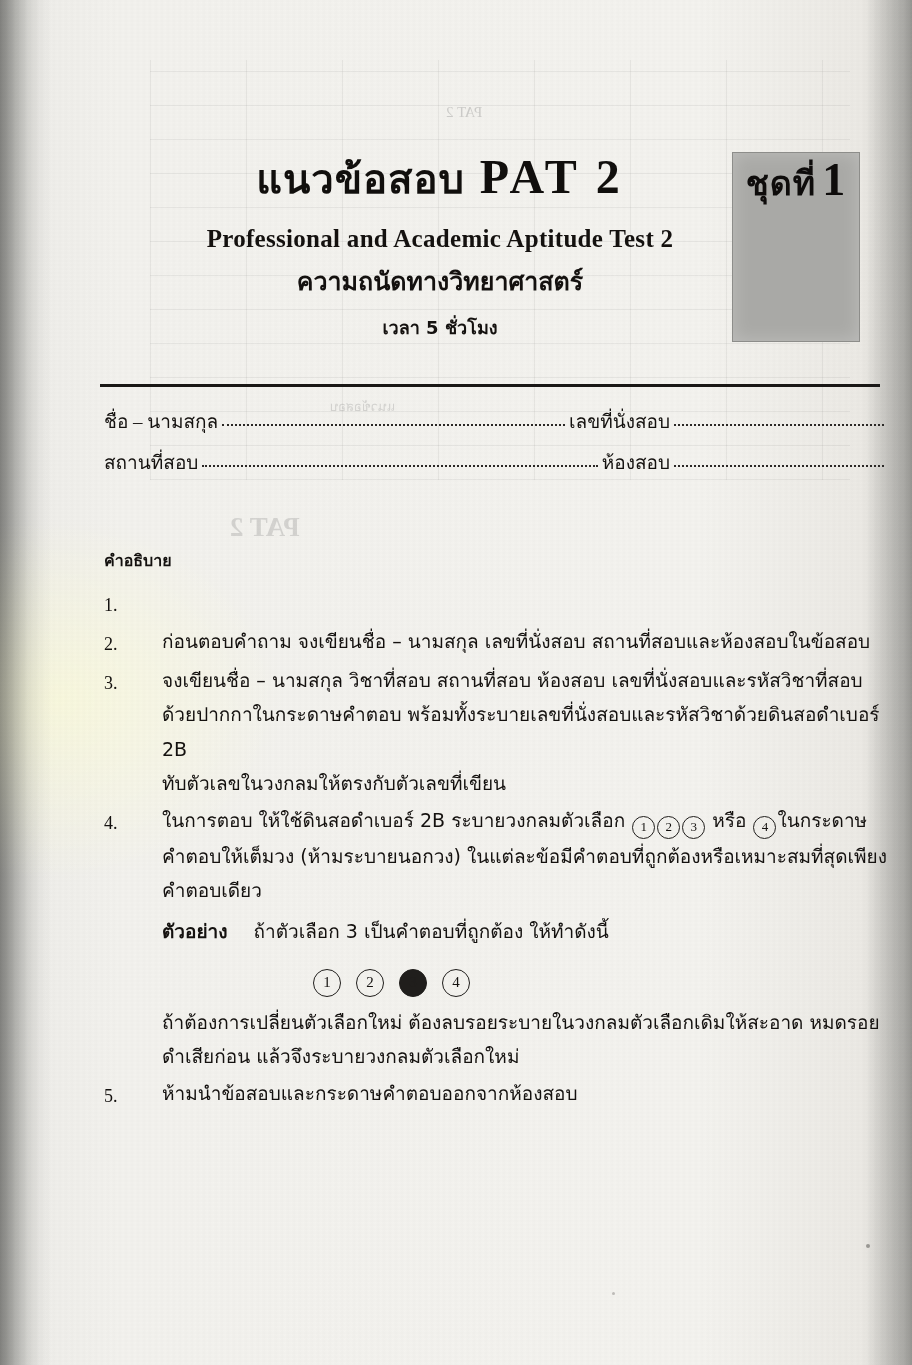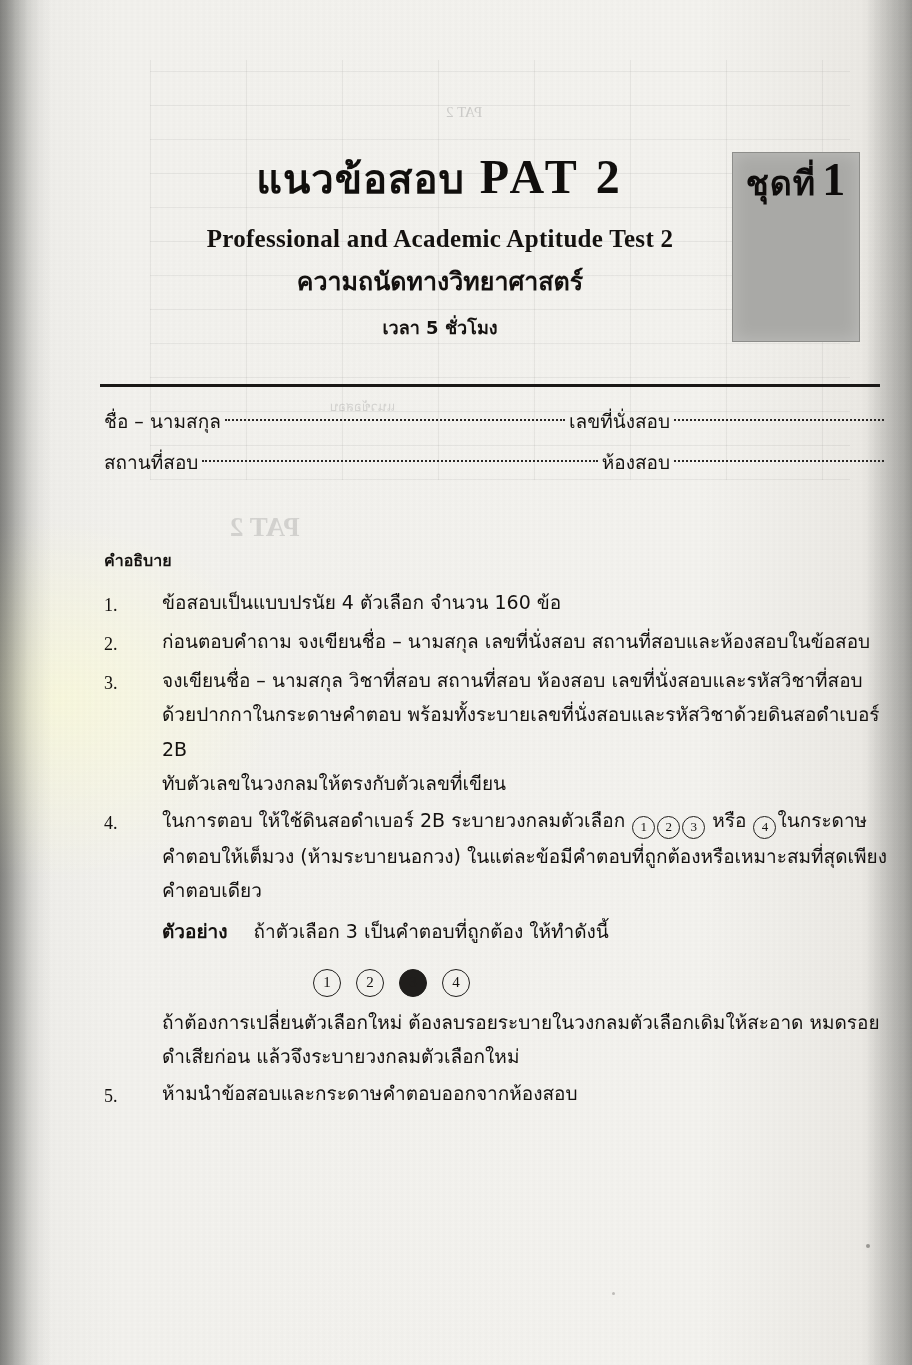--- a/index.html
+++ b/index.html
@@ -140,23 +140,24 @@
   .fields {
     position: absolute;
     left: 104px;
     top: 412px;
     width: 784px;
     font-size: 19px;
     line-height: 1.0;
   }
   .field-row {
     display: flex;
-    align-items: center;
+    align-items: flex-end;
     margin-bottom: 22px;
     white-space: nowrap;
+    font-family: Liberation Serif, serif;
   }
   .field-label { flex: 0 0 auto; }
   .dots {
     flex: 1 1 auto;
     min-width: 30px;
     border-bottom: 2px dotted #2a2725;
     margin: 0 4px 5px 4px;
     height: 1px;
   }
   .dots.short { flex: 0 0 auto; width: 210px; }
@@ -295,23 +296,20 @@
         <span class="dots short"></span>
       </div>
     </div>
 
     <div class="section-head">คำอธิบาย</div>
 
     <div class="instructions">
 
       <div class="ins-item">
         <div class="ins-num">1.</div>
-        <div class="ins-body">
-          <span class="ins-line">ข้อสอบเป็นแบบปรนัย 4 ตัวเลือก จำนวน 160 ข้อ</span>
-        </div>
       </div>
 
       <div class="ins-item">
         <div class="ins-num">2.</div>
         <div class="ins-body">
           <span class="ins-line">ก่อนตอบคำถาม จงเขียนชื่อ – นามสกุล เลขที่นั่งสอบ สถานที่สอบและห้องสอบในข้อสอบ</span>
         </div>
       </div>
 
       <div class="ins-item">

